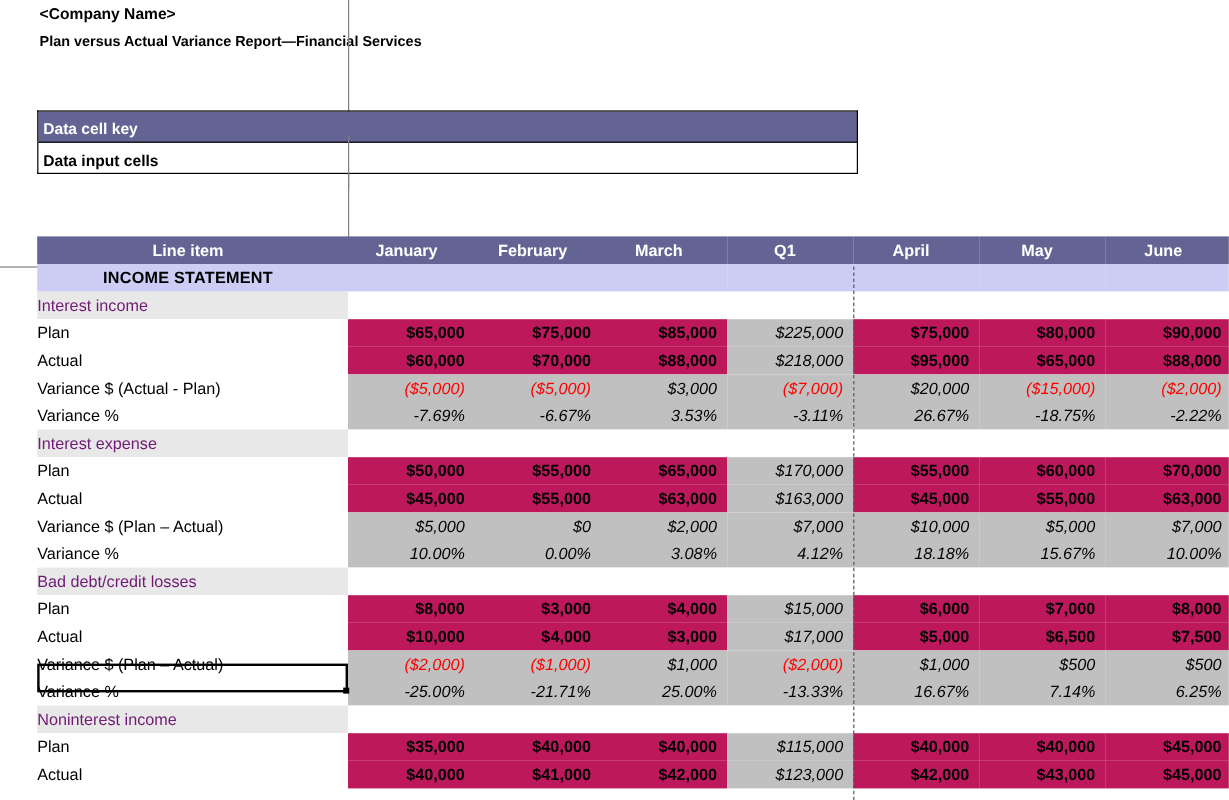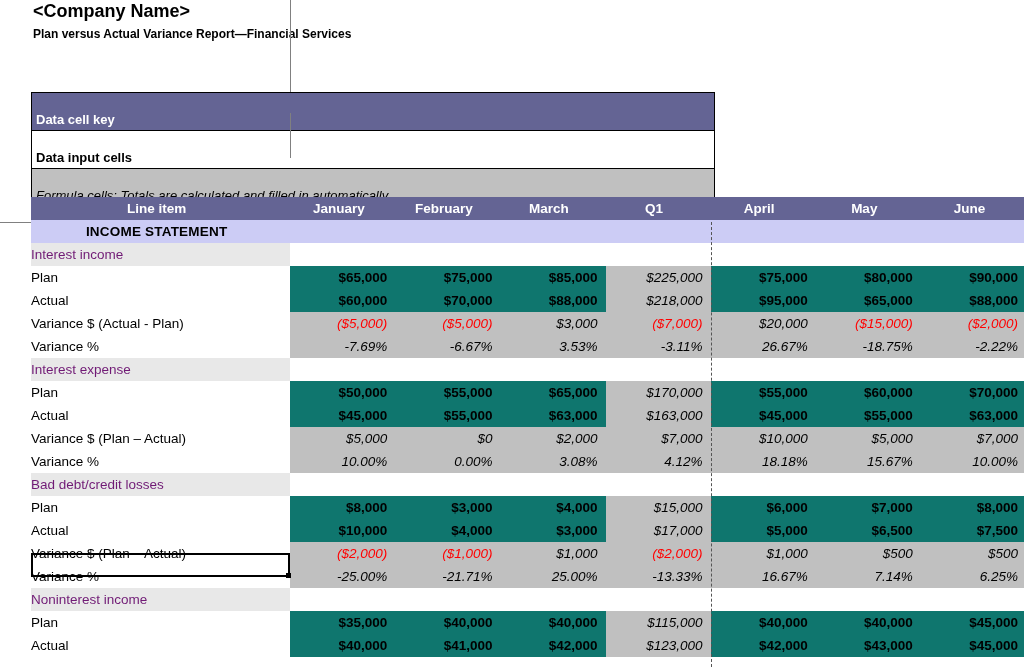--- a/index.html
+++ b/index.html
@@ -16,21 +16,21 @@
   }
 
   
   #title-block {
     position: absolute;
     left: 33px;
     top: 0px;
     width: 960px;
   }
   .title-line {
-    font-size: 18px;
+    font-size: 13px;
     font-weight: bold;
     color: #000000;
     line-height: 23px;
     white-space: nowrap;
   }
   .title-line.main {
     font-size: 12px;
   }
 
   
@@ -56,21 +56,21 @@
     position: absolute;
     left: 31px;
     top: 92px;
     width: 684px;
     border: 1px solid #000000;
     border-collapse: collapse;
     table-layout: fixed;
   }
   #key-table td {
     height: 21px;
-    padding: 16px 0 0 4px;
+    padding: 4px 0 0 4px;
     font-size: 13px;
     vertical-align: middle;
     border: none;
     white-space: nowrap;
   }
   .key-hdr {
     background: #646494;
     color: #ffffff;
     font-weight: bold;
     font-size: 14px;
@@ -170,21 +170,21 @@
     border-right: 1px solid #000000;
     margin-left: 28px;
   }
 
   
   td.data-cell {
     text-align: right;
     color: #000000;
   }
   td.data-cell.input {
-    background: #0f766e;
+    background: #be185d;
     font-weight: bold;
   }
   td.data-cell.formula {
     background: #c0c0c0;
     font-style: italic;
   }
   td.data-cell.neg { color: #ff0000; }
 
   
   td.data-cell.qtr {
@@ -235,23 +235,20 @@
 <div id="col-divider-top"></div>
 <div id="row-divider-left"></div>
 
 <table id="key-table">
   <tbody>
       <tr class="key-hdr-row">
     <td class="key-hdr">Data cell key</td>
   </tr>
   <tr class="key-input-row">
     <td class="key-input">Data input cells</td>
-  </tr>
-  <tr class="key-formula-row">
-    <td class="key-formula">Formula cells: Totals are calculated and filled in automatically.</td>
   </tr>
 </tbody>
   </table>
 <div class="key-vline"></div>
 
 <table id="var-table">
   <colgroup>
     <col class="c-line">
       <col class="c-mon">
       <col class="c-mon">

